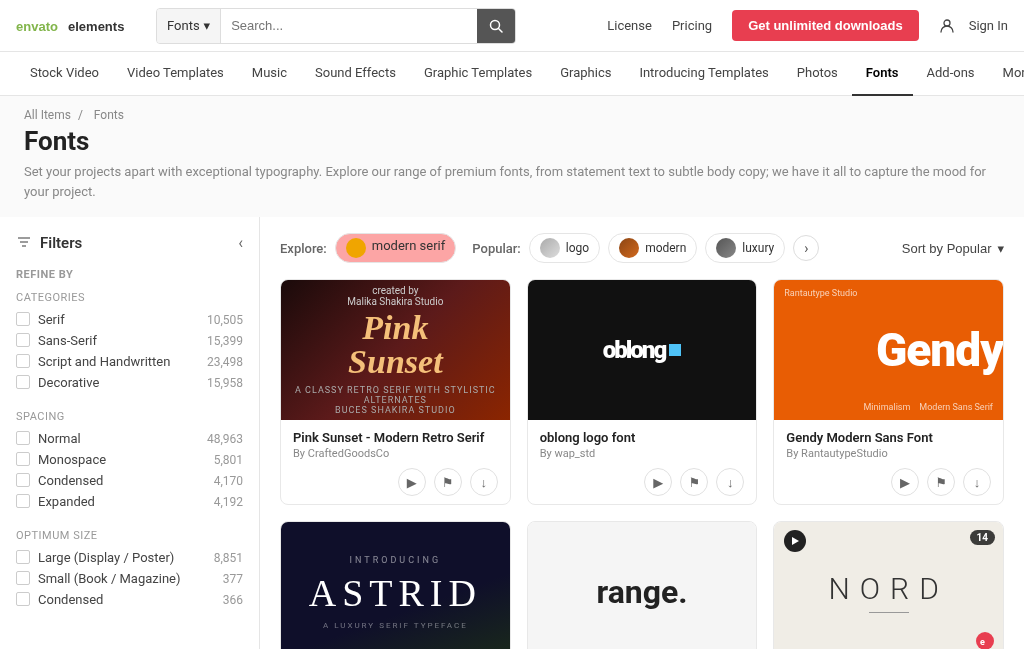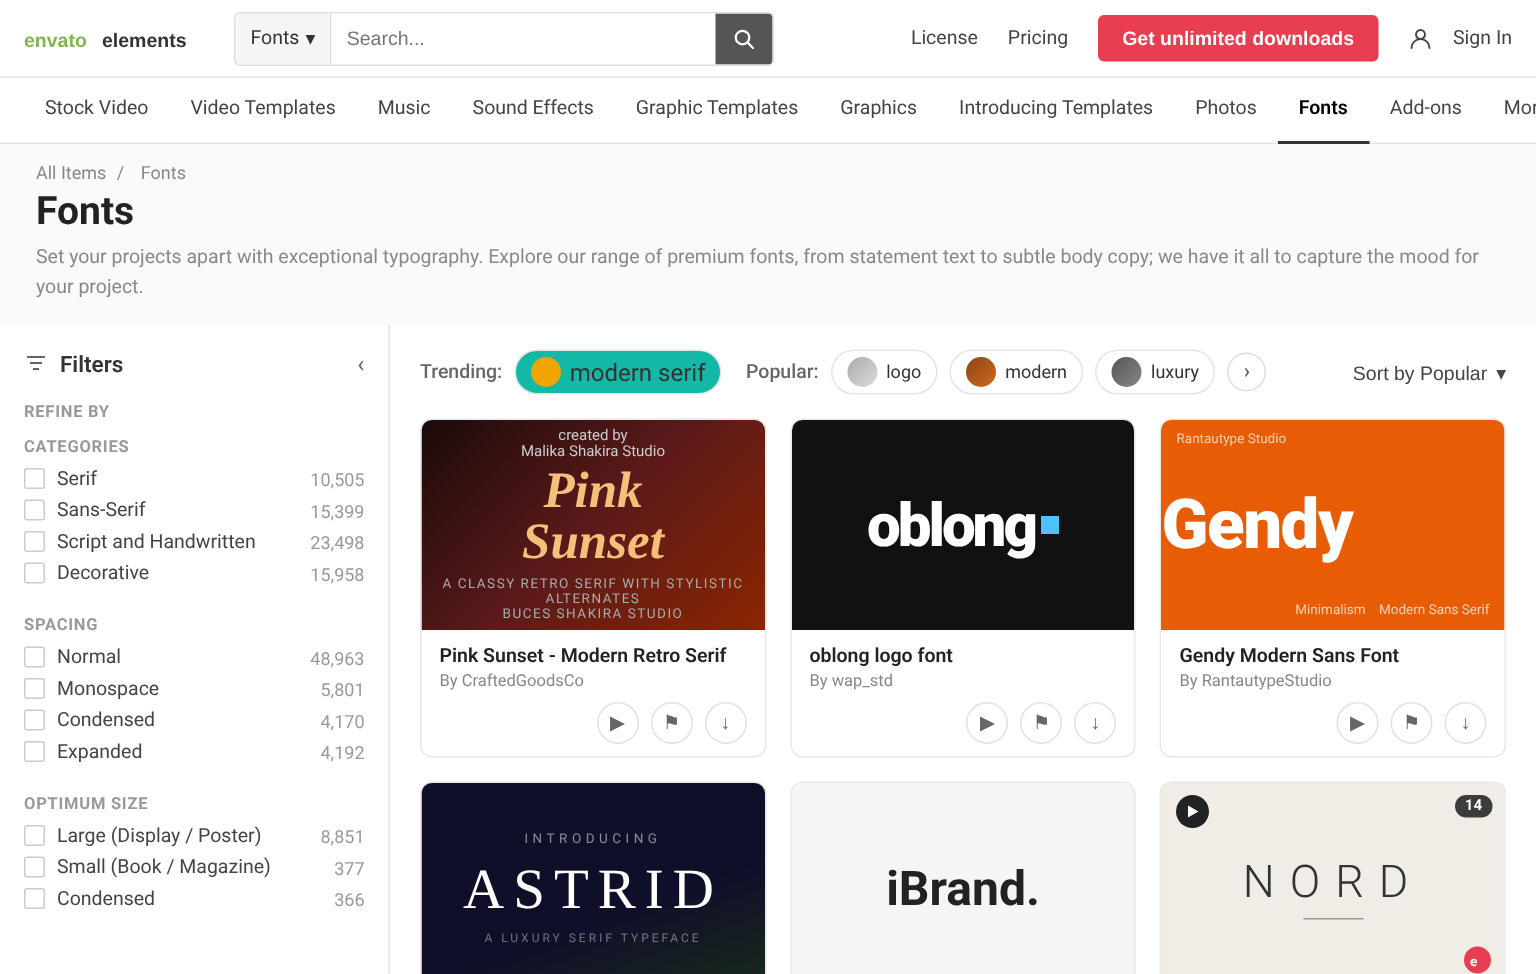--- a/index.html
+++ b/index.html
@@ -32,51 +32,51 @@
     
     .main-layout { display: flex; }
 
     
     .sidebar { width: 260px; min-width: 260px; border-right: 1px solid #e5e5e5; padding: 16px; min-height: calc(100vh - 160px); }
     .sidebar-header { display: flex; align-items: center; justify-content: space-between; margin-bottom: 16px; }
     .filters-label { font-size: 15px; font-weight: 600; color: #333; display: flex; align-items: flex-start; gap: 8px; }
     .collapse-btn { cursor: pointer; color: #666; font-size: 16px; }
     .refine-label { font-size: 11px; font-weight: 700; color: #999; text-transform: uppercase; letter-spacing: 0.5px; margin-bottom: 10px; }
     .filter-section { margin-bottom: 20px; }
-    .filter-section-title { font-size: 11px; font-weight: 700; color: #999; text-transform: uppercase; letter-spacing: 0.5px; margin-bottom: 8px; }
+    .filter-section-title { font-size: 11px; font-weight: 400; color: #999; text-transform: uppercase; letter-spacing: 0.5px; margin-bottom: 8px; }
     .filter-item { display: flex; align-items: center; justify-content: space-between; margin-bottom: 6px; }
     .filter-item-left { display: flex; align-items: flex-start; gap: 8px; }
     .filter-checkbox { width: 14px; height: 14px; border: 1px solid #ccc; border-radius: 2px; cursor: pointer; background: #fff; }
     .filter-name { font-size: 13px; color: #444; cursor: pointer; }
     .filter-count { font-size: 12px; color: #999; }
 
     
     .content { flex: 1; padding: 16px 20px; }
 
     
     .trending-bar { display: flex; align-items: center; gap: 8px; margin-bottom: 16px; flex-wrap: wrap; }
     .trending-label { font-size: 13px; color: #666; font-weight: 500; }
-    .trending-tag { display: flex; align-items: flex-end; gap: 6px; padding: 4px 10px; border-radius: 20px; border: 1px solid #e5e5e5; cursor: pointer; font-size: 16px; color: #333; background: #14b8a6; }
+    .trending-tag { display: flex; align-items: flex-start; gap: 6px; padding: 4px 10px; border-radius: 20px; border: 1px solid #e5e5e5; cursor: pointer; font-size: 13px; color: #333; background: #fca5a5; }
     .trending-tag .tag-dot { width: 20px; height: 20px; border-radius: 50%; background: #f0a500; flex-shrink: 0; }
     .popular-label { font-size: 13px; color: #666; font-weight: 500; margin-left: 8px; }
     .popular-tag { display: flex; align-items: center; gap: 6px; padding: 4px 10px; border-radius: 20px; border: 1px solid #e5e5e5; cursor: pointer; font-size: 12px; color: #333; background: #fff; }
     .tag-thumb { width: 20px; height: 20px; border-radius: 50%; background: #ccc; flex-shrink: 0; }
     .tag-thumb-logo { background: linear-gradient(135deg, #aaa, #ddd); }
     .tag-thumb-modern { background: linear-gradient(135deg, #8B4513, #D2691E); }
     .nav-arrow { width: 26px; height: 26px; border-radius: 50%; border: 1px solid #ddd; display: flex; align-items: center; justify-content: center; cursor: pointer; font-size: 14px; color: #555; background: #fff; }
     .sort-bar { margin-left: auto; }
     .sort-btn { display: flex; align-items: center; gap: 6px; font-size: 13px; color: #444; cursor: pointer; border: none; background: none; }
 
     
     .cards-grid { display: grid; grid-template-columns: repeat(3, 1fr); gap: 16px; }
     .font-card { border: 1px solid #e8e8e8; border-radius: 8px; overflow: hidden; cursor: pointer; transition: box-shadow 0.2s; }
     .card-image { width: 100%; height: 140px; object-fit: cover; display: block; position: relative; overflow: hidden; }
     .card-img-pink { background: linear-gradient(135deg, #1a0a0a, #5c1a1a, #8b2500); display: flex; align-items: center; justify-content: center; }
     .card-img-dark { background: #111; display: flex; align-items: center; justify-content: center; }
-    .card-img-orange { background: #e85d04; display: flex; align-items: flex-start; justify-content: center; }
+    .card-img-orange { background: #e85d04; display: flex; align-items: flex-end; justify-content: center; }
     .card-img-darkblue { background: #0f0f2a; display: flex; align-items: center; justify-content: center; }
     .card-img-white { background: #f5f5f5; display: flex; align-items: center; justify-content: center; }
     .card-img-cream { background: #f0ede6; display: flex; align-items: center; justify-content: center; }
 
     .card-info { padding: 10px 12px 8px; }
     .card-title { font-size: 13px; font-weight: 600; color: #222; margin-bottom: 2px; }
     .card-author { font-size: 11px; color: #888; }
     .card-actions { display: flex; align-items: center; justify-content: flex-end; padding: 0 12px 8px; gap: 8px; }
     .card-action-btn { width: 28px; height: 28px; border-radius: 50%; border: 1px solid #e0e0e0; background: #fff; display: flex; align-items: center; justify-content: center; cursor: pointer; font-size: 13px; color: #666; }
     .card-image-wrapper { position: relative; }
@@ -254,21 +254,21 @@
           <span class="filter-name">Condensed</span>
         </div>
         <span class="filter-count">366</span>
       </div>
     </div>
   </div>
 
   <div class="content">
 
     <div class="trending-bar">
-      <span class="trending-label">Trending:</span>
+      <span class="trending-label">Explore:</span>
       <div class="trending-tag">
         <div class="tag-dot" style="background:#f0a500;"></div>
         <span>modern serif</span>
       </div>
 
       <span class="popular-label">Popular:</span>
       <div class="popular-tag">
         <div class="tag-thumb tag-thumb-logo"></div>
         <span>logo</span>
       </div>
@@ -311,21 +311,21 @@
           <div class="card-action-btn" title="Preview">▶</div>
           <div class="card-action-btn" title="Bookmark">⚑</div>
           <div class="card-action-btn" title="Download">↓</div>
         </div>
       </div>
 
       <div class="font-card">
         <div class="card-image-wrapper">
           <div class="card-image card-img-dark">
             <div style="display:flex; align-items:center; gap:4px;">
-              <span style="font-weight:900; color:#fff; font-size:40px; letter-spacing:-2px;">oblong</span>
+              <span style="font-weight:900; color:#fff; font-size:24px; letter-spacing:-2px;">oblong</span>
               <span style="width:12px; height:12px; background:#4fc3f7; border-radius:50; display:inline-block;"></span>
             </div>
           </div>
         </div>
         <div class="card-info">
           <div class="card-title">oblong logo font</div>
           <div class="card-author">By wap_std</div>
         </div>
         <div class="card-actions">
           <div class="card-action-btn">▶</div>
@@ -360,21 +360,21 @@
             <div style="font-family:Georgia,serif; color:#fff; font-size:38px; letter-spacing:6px; font-weight:300;">ASTRID</div>
             <div style="font-size:8px; color:rgba(255,255,255,0.4); margin-top:6px; letter-spacing:2px; text-transform:uppercase;">A Luxury Serif Typeface</div>
           </div>
         </div>
 
       </div>
 
       <div class="font-card">
         <div class="card-image-wrapper">
           <div class="card-image card-img-white">
-            <div style="color:#222; font-size:32px; font-weight:700;">iBrand.</div>
+            <div style="color:#222; font-size:32px; font-weight:700;">range.</div>
           </div>
         </div>
 
       </div>
 
       <div class="font-card">
         <div class="card-image-wrapper" style="position:relative;">
           <div class="card-image card-img-cream" style="flex-direction:column; position:relative;">
             <div style="position:absolute; top:8px; left:10px; background:#222; border-radius:50%; width:22px; height:22px; display:flex; align-items:center; justify-content:center;">
               <svg width="12" height="12" viewBox="0 0 12 12">

